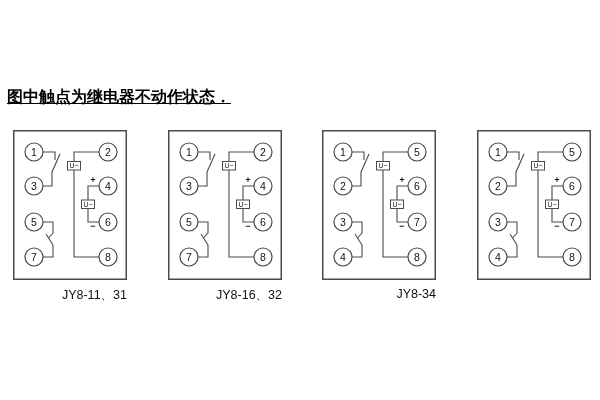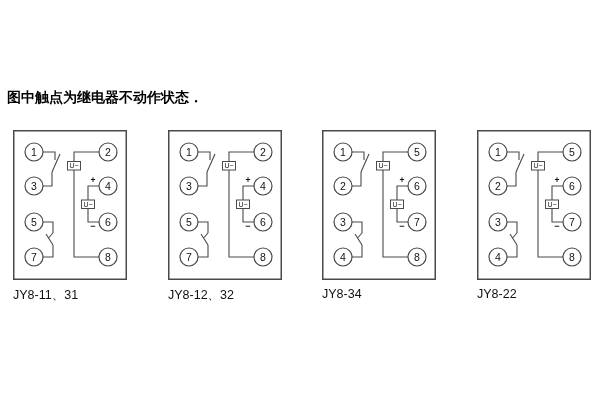--- a/index.html
+++ b/index.html
@@ -1,21 +1,21 @@
 <!DOCTYPE html>
 <html><head>
 <meta charset="utf-8">
 <style>
   html,body{margin:0;padding:0;background:#ffffff;width:600px;height:400px;overflow:hidden;}
   body{font-family:"Liberation Sans","DejaVu Sans",sans-serif;color:#000;}
-  .note{position:absolute;left:7px;top:90px;font-size:14px;line-height:14px;font-weight:bold;color:#000;}
+  .note{position:absolute;left:7px;top:90px;font-size:16px;line-height:14px;font-weight:bold;color:#000;text-decoration:underline;}
   .panels{position:absolute;left:0;top:0;width:600px;height:400px;}
   .panel{position:absolute;top:130px;width:114px;height:150px;}
   .panel svg{display:block;}
-  .panel-label{position:absolute;top:157px;width:114px;text-align:left;font-size:12.5px;color:#111;}
+  .panel-label{position:absolute;top:157px;width:114px;text-align:right;font-size:12.5px;color:#111;}
 </style>
 </head>
 <body>
 
 <div class="note">图中触点为继电器不动作状态．</div>
 <div class="panels" id="panels">
     <div class="panel" style="left: 13px;">
       <svg width="114" height="150" viewBox="0 0 114 150">
         <rect x="0.75" y="0.75" width="112.5" height="148.5" fill="none" stroke="#4a4a4a" stroke-width="1.5"></rect>
         <polyline points="30,22 42,22 42,30" fill="none" stroke="#4a4a4a" stroke-width="1.1"></polyline>
@@ -84,21 +84,21 @@
         <text x="95" y="59.8" text-anchor="middle" font-size="10.5" fill="#111">4</text>
         <circle cx="21" cy="92" r="9" fill="#fff" stroke="#4a4a4a" stroke-width="1.2"></circle>
         <text x="21" y="95.8" text-anchor="middle" font-size="10.5" fill="#111">5</text>
         <circle cx="95" cy="92" r="9" fill="#fff" stroke="#4a4a4a" stroke-width="1.2"></circle>
         <text x="95" y="95.8" text-anchor="middle" font-size="10.5" fill="#111">6</text>
         <circle cx="21" cy="127" r="9" fill="#fff" stroke="#4a4a4a" stroke-width="1.2"></circle>
         <text x="21" y="130.8" text-anchor="middle" font-size="10.5" fill="#111">7</text>
         <circle cx="95" cy="127" r="9" fill="#fff" stroke="#4a4a4a" stroke-width="1.2"></circle>
         <text x="95" y="130.8" text-anchor="middle" font-size="10.5" fill="#111">8</text>
       </svg>
-      <div class="panel-label">JY8-12、32</div>
+      <div class="panel-label">JY8-16、32</div>
     </div>
     <div class="panel" style="left: 322px;">
       <svg width="114" height="150" viewBox="0 0 114 150">
         <rect x="0.75" y="0.75" width="112.5" height="148.5" fill="none" stroke="#4a4a4a" stroke-width="1.5"></rect>
         <polyline points="30,22 42,22 42,30" fill="none" stroke="#4a4a4a" stroke-width="1.1"></polyline>
         <polyline points="30,56 39,56 39,42" fill="none" stroke="#4a4a4a" stroke-width="1.1"></polyline>
         <polyline points="39,42 47,24" fill="none" stroke="#4a4a4a" stroke-width="1.1"></polyline>
         <polyline points="30,92 40,92 40,103" fill="none" stroke="#4a4a4a" stroke-width="1.1"></polyline>
         <polyline points="40,103 35.5,108" fill="none" stroke="#4a4a4a" stroke-width="1.1"></polyline>
         <polyline points="30,127 40,127 40,115" fill="none" stroke="#4a4a4a" stroke-width="1.1"></polyline>
@@ -162,15 +162,14 @@
         <text x="95" y="59.8" text-anchor="middle" font-size="10.5" fill="#111">6</text>
         <circle cx="21" cy="92" r="9" fill="#fff" stroke="#4a4a4a" stroke-width="1.2"></circle>
         <text x="21" y="95.8" text-anchor="middle" font-size="10.5" fill="#111">3</text>
         <circle cx="95" cy="92" r="9" fill="#fff" stroke="#4a4a4a" stroke-width="1.2"></circle>
         <text x="95" y="95.8" text-anchor="middle" font-size="10.5" fill="#111">7</text>
         <circle cx="21" cy="127" r="9" fill="#fff" stroke="#4a4a4a" stroke-width="1.2"></circle>
         <text x="21" y="130.8" text-anchor="middle" font-size="10.5" fill="#111">4</text>
         <circle cx="95" cy="127" r="9" fill="#fff" stroke="#4a4a4a" stroke-width="1.2"></circle>
         <text x="95" y="130.8" text-anchor="middle" font-size="10.5" fill="#111">8</text>
       </svg>
-      <div class="panel-label">JY8-22</div>
     </div>
   </div>
 
 </body></html>

